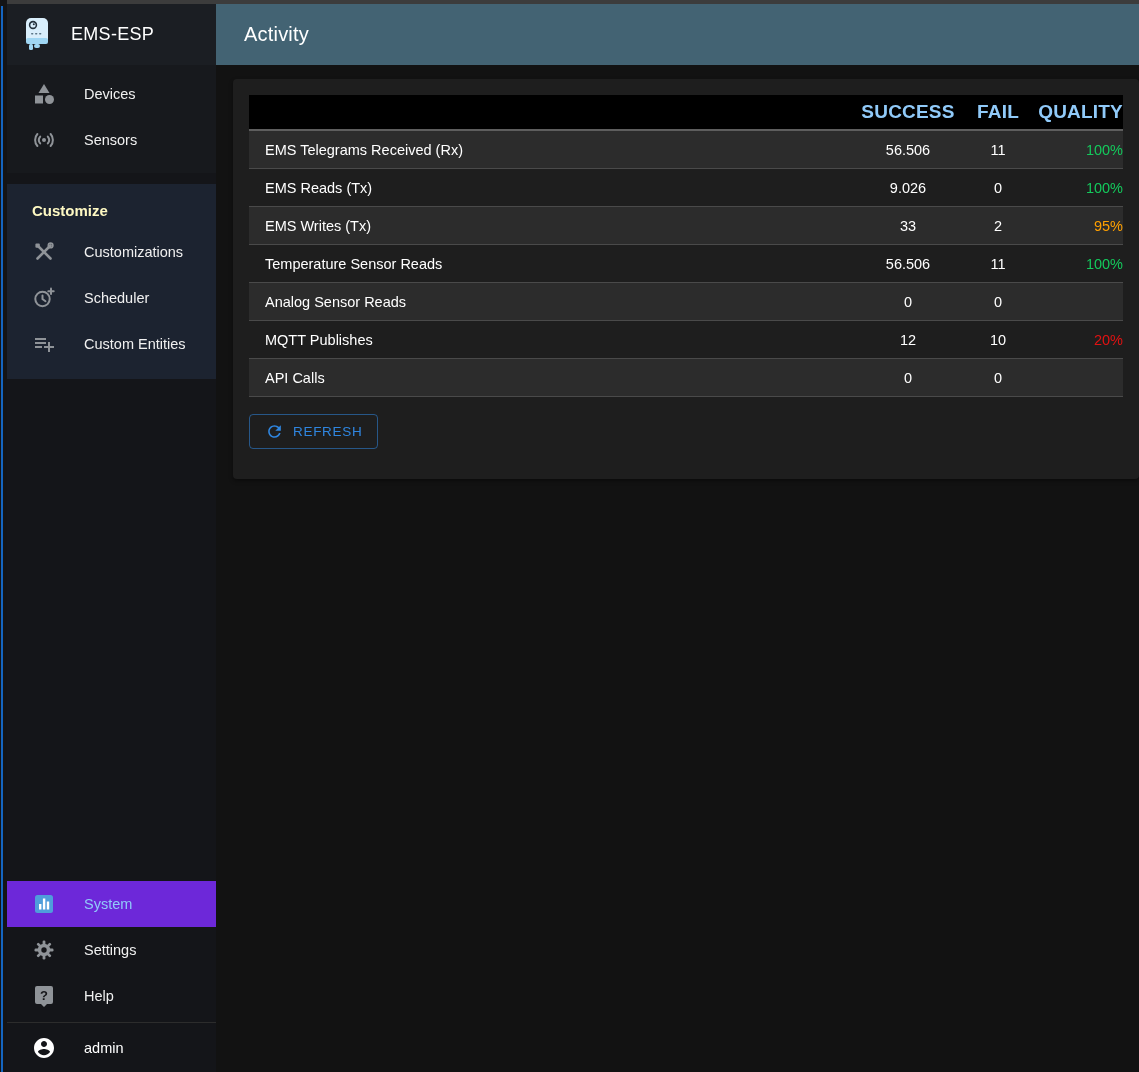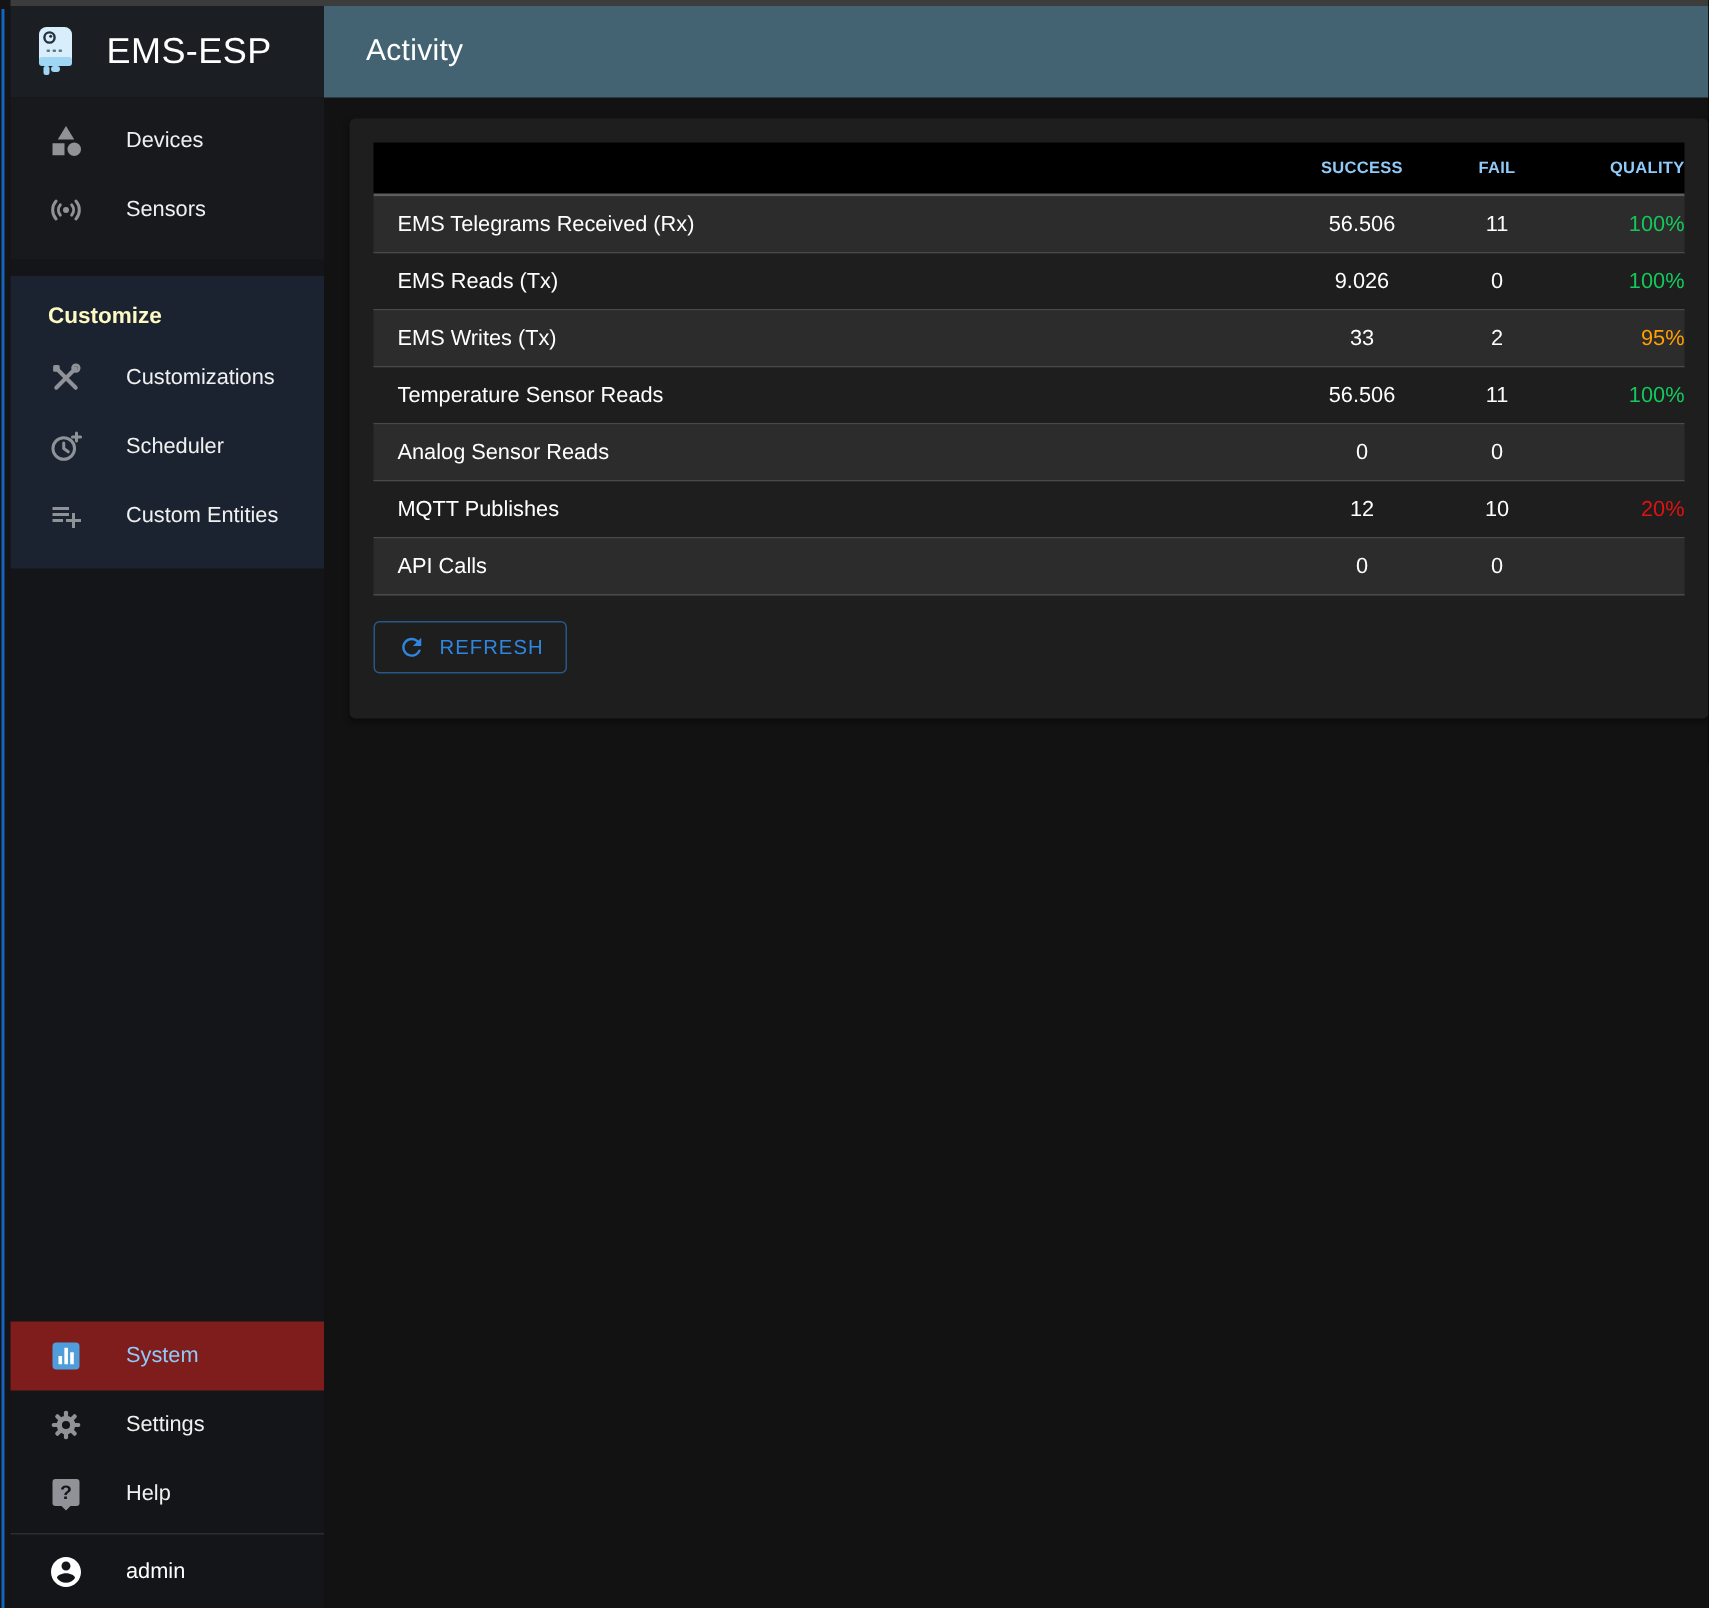--- a/index.html
+++ b/index.html
@@ -10,32 +10,32 @@
   
   .top-strip { position:absolute; top:0; left:0; width:1139px; height:4px; background:#3c3c3c; }
 
   
   .edge-strip { position:absolute; top:0; left:0; width:7px; height:1072px; background:#141416; }
   .edge-strip::before { content:""; position:absolute; left:1px; top:6px; bottom:0; width:2px; background:#1565c0; }
 
   
   .sidebar { position:absolute; left:7px; top:4px; width:209px; height:1068px; background:#141519; }
   .sidebar-header { height:61px; background:#1b1e23; display:flex; align-items:center; padding-left:13px; gap:17px; }
-  .app-title { color:#fff; font-size:24px; font-weight:500; letter-spacing:.3px;text-align:center; }
+  .app-title { color:#fff; font-size:18px; font-weight:500; letter-spacing:.3px;text-align:center; }
 
   .nav-top { background:#17191d; padding:6px 0 10px; }
   .nav-item { height:46px; display:flex; align-items:center; padding-left:25px; gap:28px; cursor:pointer; }
   .nav-item .nav-label { color:#f0f0f0; font-size:14.5px; }
   .nav-icon { width:24px; height:24px; flex:0 0 24px; display:flex; align-items:center; justify-content:center; }
 
   .customize-section { margin-top:11px; background:#1c2330; padding:10px 0 12px; }
   .section-label { color:#fef9c3; font-size:15px; font-weight:700; padding:8px 0 10px 25px; }
 
   .sidebar-bottom { position:absolute; left:0; right:0; bottom:53px; }
-  .nav-item.active { background:#7f1d1d; }
+  .nav-item.active { background:#6d28d9; }
   .nav-item.active .nav-label { color:#90caf9; }
 
   .sidebar-user { position:absolute; left:0; right:0; bottom:0; height:50px; border-top:1px solid #2c2c2c; display:flex; align-items:center; padding-left:25px; gap:28px; }
   .sidebar-user .nav-label { color:#fff; font-size:14.5px; }
 
   
   .main { position:absolute; left:216px; top:4px; width:923px; height:1068px; background:#121212; }
   .topbar { height:61px; background:#436373; display:flex; align-items:center; padding-left:28px; }
   .topbar-title { color:#fff; font-size:20px; font-weight:400; letter-spacing:.2px; }
 
@@ -47,21 +47,21 @@
 
   .card { margin:14px 0 0 17px; width:906px; height:400px; background:#1e1e1e; border-radius:4px;
           box-shadow:0 2px 4px rgba(0,0,0,.4); padding:16px; }
 
   .stat-table { width:874px; }
   .t-head { display:flex; align-items:center; height:36px; background:#000; border-bottom:2px solid #5e5e5e; }
   .t-head .c-name { flex:1; }
   .c-success { width:110px; text-align:center; }
   .c-fail    { width:70px;  text-align:center; }
   .c-quality { width:90px;  text-align:right; }
-  .t-head span { color:#90caf9; font-size:11px; font-weight:700; letter-spacing:.2px; }
+  .t-head span { color:#90caf9; font-size:19px; font-weight:700; letter-spacing:.2px; }
 
   .t-row { display:flex; align-items:center; height:38px; border-bottom:1px solid #4a4a4a; }
   .t-row .c-name { flex:1; color:#fff; font-size:14.5px; padding-left:16px; }
   .t-row .c-val { color:#fff; font-size:14.5px; }
   .t-row.light { background:#2c2c2c; }
   .t-row.dark  { background:#1e1e1e; }
 
   .refresh-btn { margin-top:17px; display:inline-flex; align-items:center; gap:9px; height:35px; padding:12px 15px;
                  background:transparent; border:1px solid rgba(47,134,224,.55); border-radius:4px; cursor:pointer; }
   .refresh-btn span { color:#2f86e0; font-size:13.5px; font-weight:500; letter-spacing:.7px; }

